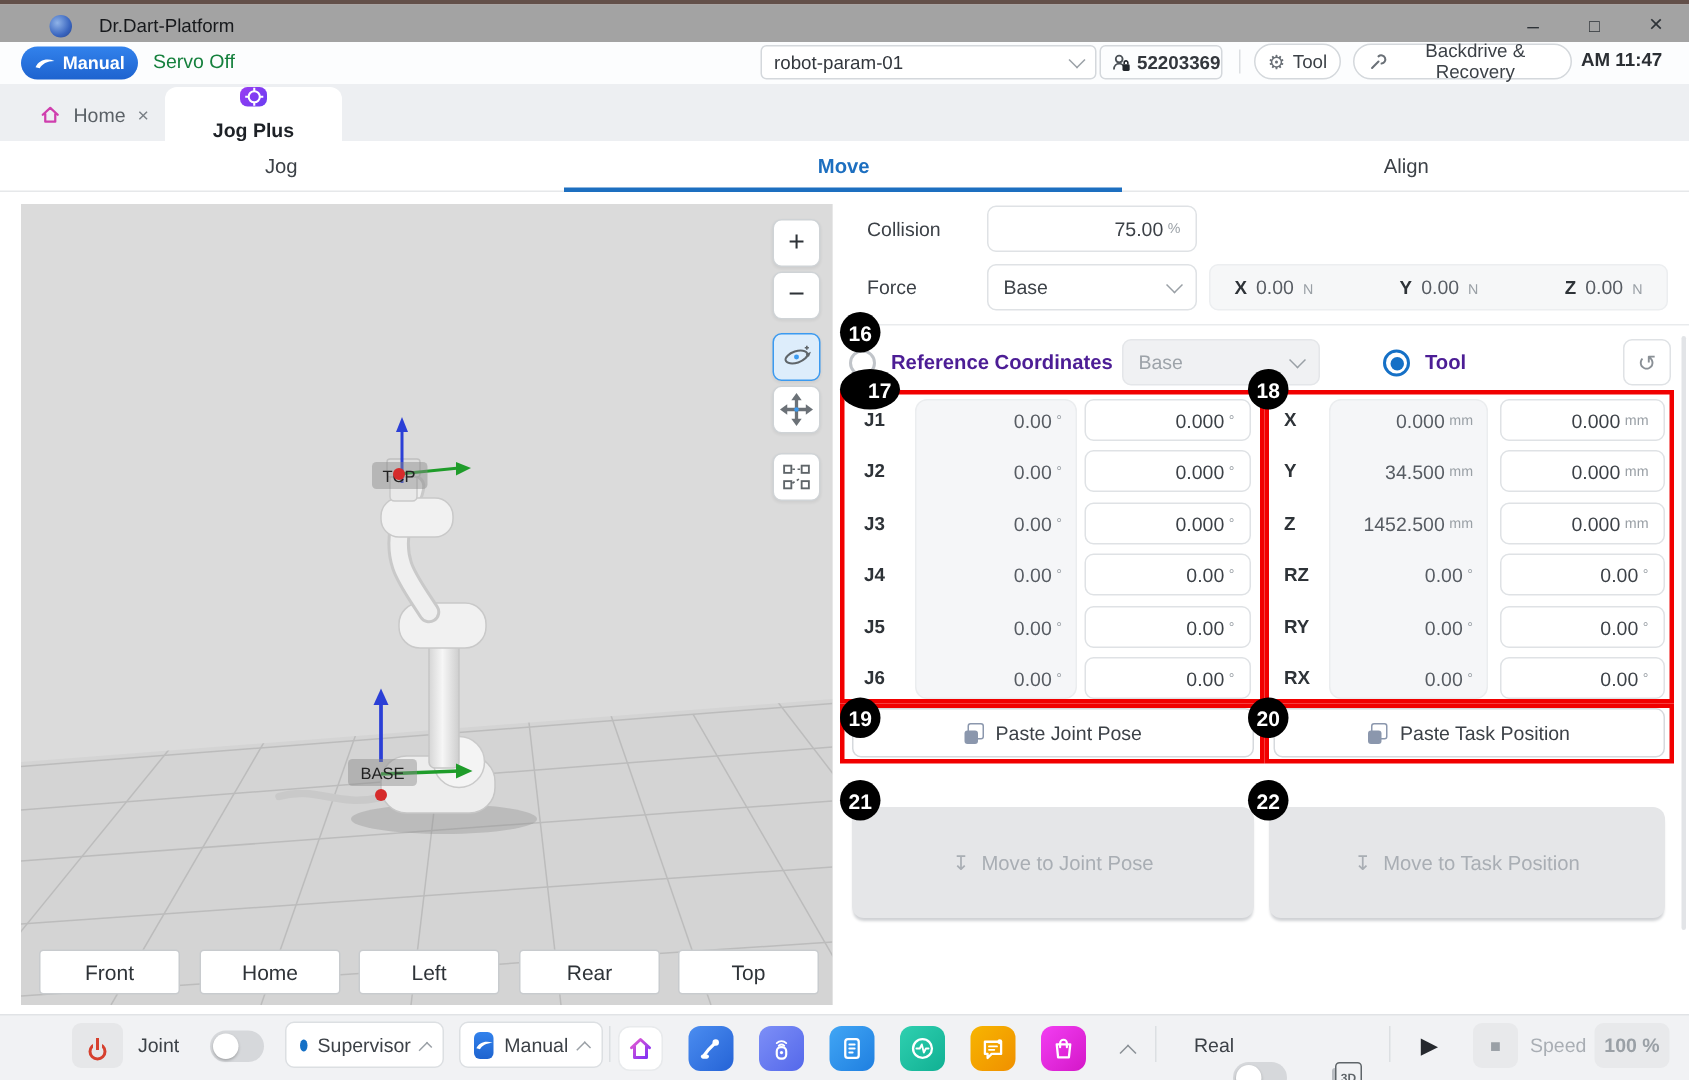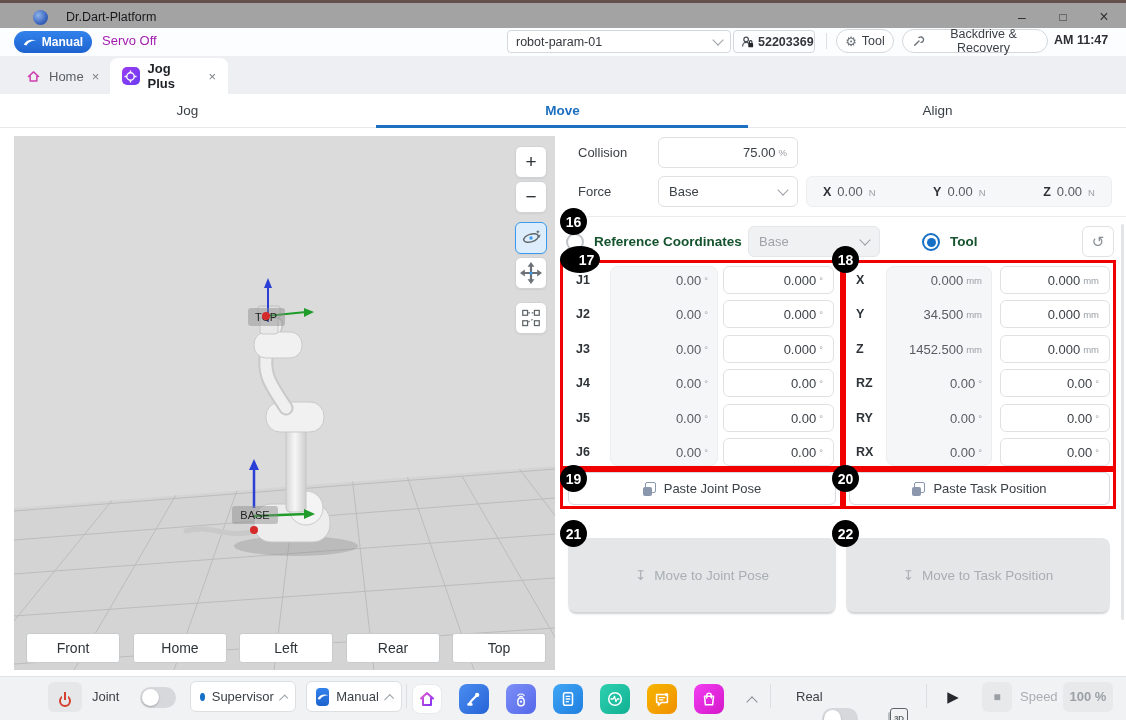--- a/index.html
+++ b/index.html
@@ -12,58 +12,58 @@
   #applogo{left:33px;top:7px;width:15px;height:15px;border-radius:50%;
     background:radial-gradient(circle at 35% 35%,#8fb3e8,#3a66c0 60%,#24418a);}
   #apptitle{left:66px;top:5px;font-size:12.5px;color:#17191c;line-height:18px;}
   .winbtn{top:2px;width:34px;height:24px;border:none;background:transparent;
     font-size:14px;color:#2e3338;text-align:center;line-height:24px;padding:0;cursor:pointer;}
   
   #toolbar{left:0;top:28px;width:1126px;height:28px;background:#fcfdfe;}
   #manualbtn{left:14px;top:31px;width:78px;height:22px;border-radius:11px;border:none;
     background:linear-gradient(180deg,#3282ec,#1e63cf);color:#fff;font-weight:bold;
     font-size:12px;display:flex;align-items:center;justify-content:center;gap:5px;padding:0;cursor:pointer;}
-  #servostatus{left:102px;top:33px;font-size:13px;color:#a21caf;}
+  #servostatus{left:102px;top:33px;font-size:13px;color:#15803d;}
   .selbox{height:23px;background:#fff;border:1px solid #d4d8dc;border-radius:4px;
     display:flex;align-items:center;font-size:12.5px;color:#33373d;box-sizing:border-box;padding:0 8px;cursor:pointer;}
   #paramsel{left:507px;top:30px;width:224px;}
   #paramsel .lbl{flex:1;}
   #serialbox{left:733px;top:30px;width:82px;height:23px;border:1px solid #d4d8dc;border-radius:4px;
     display:flex;align-items:center;gap:4px;padding:0 6px;box-sizing:border-box;font-size:12.5px;font-weight:bold;color:#33373d;}
   .vsep{width:1px;background:#dcdfe2;}
   .pillbtn{height:24px;border:1px solid #d4d8dc;border-radius:13px;background:#fff;
     display:flex;align-items:center;justify-content:center;gap:5px;font-size:12.5px;color:#3c4147;cursor:pointer;padding:0 10px;box-sizing:border-box;}
   #toolbtn{left:836px;top:29px;width:58px;}
   #backdrivebtn{left:902px;top:29px;width:146px;}
   #clock{left:1054px;top:33px;font-size:12.5px;font-weight:bold;color:#2b2f34;}
   .gearglyph{font-size:13px;color:#6a7077;line-height:1;}
   
   #tabstrip{left:0;top:56px;width:1126px;height:38px;background:#edeff2;}
   .tab{top:58px;height:36px;display:flex;align-items:center;gap:8px;padding:0 12px;box-sizing:border-box;cursor:pointer;}
   #tabhome{left:14px;width:94px;color:#5a6066;font-size:13px;}
-  #tabjog{left:110px;width:118px;background:#fff;border-radius:8px 8px 0 0;color:#1d2126;font-size:13px;font-weight:bold;}
+  #tabjog{left:110px;width:118px;background:#fff;border-radius:8px 8px 0 0;color:#1d2126;font-size:13px;font-weight:bold;flex-direction:column;}
   .tabclose{color:#7a8086;font-size:13px;font-weight:normal;cursor:pointer;}
   #jogicon{width:18px;height:18px;border-radius:5px;background:linear-gradient(135deg,#9a3bf2,#6a3df2);
     display:flex;align-items:center;justify-content:center;}
   
   #subtabs{left:0;top:94px;width:1126px;height:34px;background:#fff;border-bottom:1px solid #e6e8ea;box-sizing:border-box;}
   .subtab{top:94px;width:375px;height:33px;text-align:center;line-height:33px;font-size:13.5px;color:#3c4147;cursor:pointer;}
   #subMove{color:#1d6fc0;font-weight:bold;}
   #moveline{left:376px;top:125px;width:372px;height:3px;background:#1d6fc0;}
   
   #viewport{left:14px;top:136px;width:541px;height:534px;background:#dbdbdb;}
   .vbtn{width:32px;height:32px;background:#fff;border:1px solid #cfd3d6;border-radius:6px;
     box-sizing:border-box;display:flex;align-items:center;justify-content:center;cursor:pointer;
     font-size:19px;color:#2e3338;box-shadow:0 1px 2px rgba(0,0,0,.06);padding:0;}
   #orbitbtn{background:#ddedfb;border:1.5px solid #3b9af0;}
   .viewbtn{top:633px;width:94px;height:30px;background:#fff;border:1px solid #c8cbce;border-radius:3px;
     font-size:14px;color:#2e3338;text-align:center;line-height:28px;box-sizing:border-box;cursor:pointer;padding:0;}
   
   .plabel{font-size:13px;color:#3c4147;line-height:31px;}
-  .blabel{font-size:13.5px;font-weight:bold;color:#14532d;line-height:20px;}
+  .blabel{font-size:13.5px;font-weight:bold;color:#4c1d95;line-height:20px;}
   .inputbox{background:#fff;border:1px solid #dfe2e5;border-radius:6px;box-sizing:border-box;
     display:flex;align-items:center;justify-content:flex-end;padding:0 10px;gap:3px;}
   .val{font-size:13px;color:#3c4147;}
   .valgray{font-size:13px;color:#575c63;}
   .unit{font-size:9.5px;color:#9aa0a6;}
   .selpanel{background:#fff;border:1px solid #dfe2e5;border-radius:6px;box-sizing:border-box;
     display:flex;align-items:center;padding:0 10px;font-size:13px;color:#3c4147;cursor:pointer;}
   .selpanel .lbl{flex:1;}
   .seldisabled{background:#f0f1f3;border-color:#e4e6e9;color:#9da3a9;cursor:default;}
   #forcebox{left:806px;top:176px;width:306px;height:31px;background:#f6f7f8;border:1px solid #eceef0;

